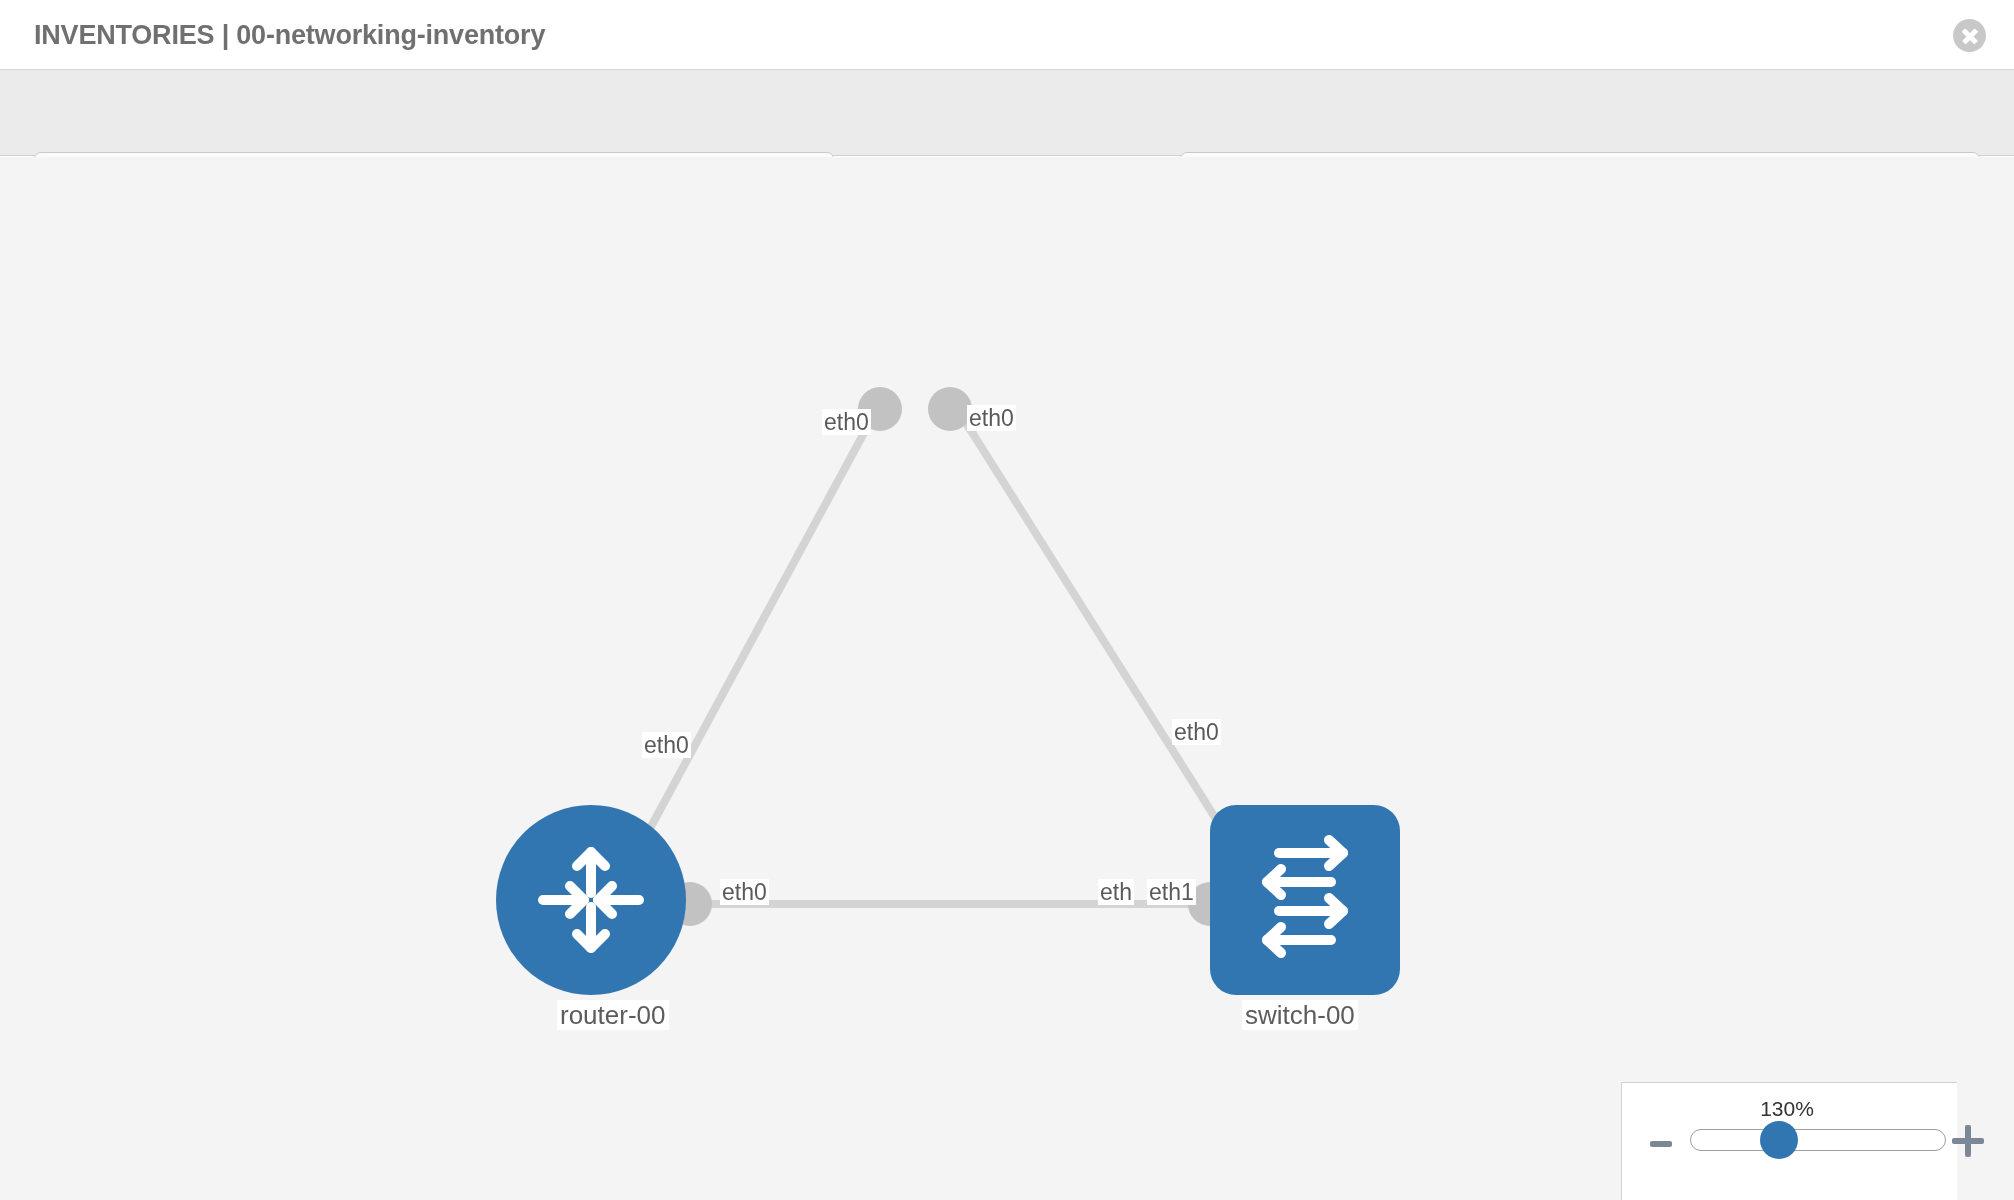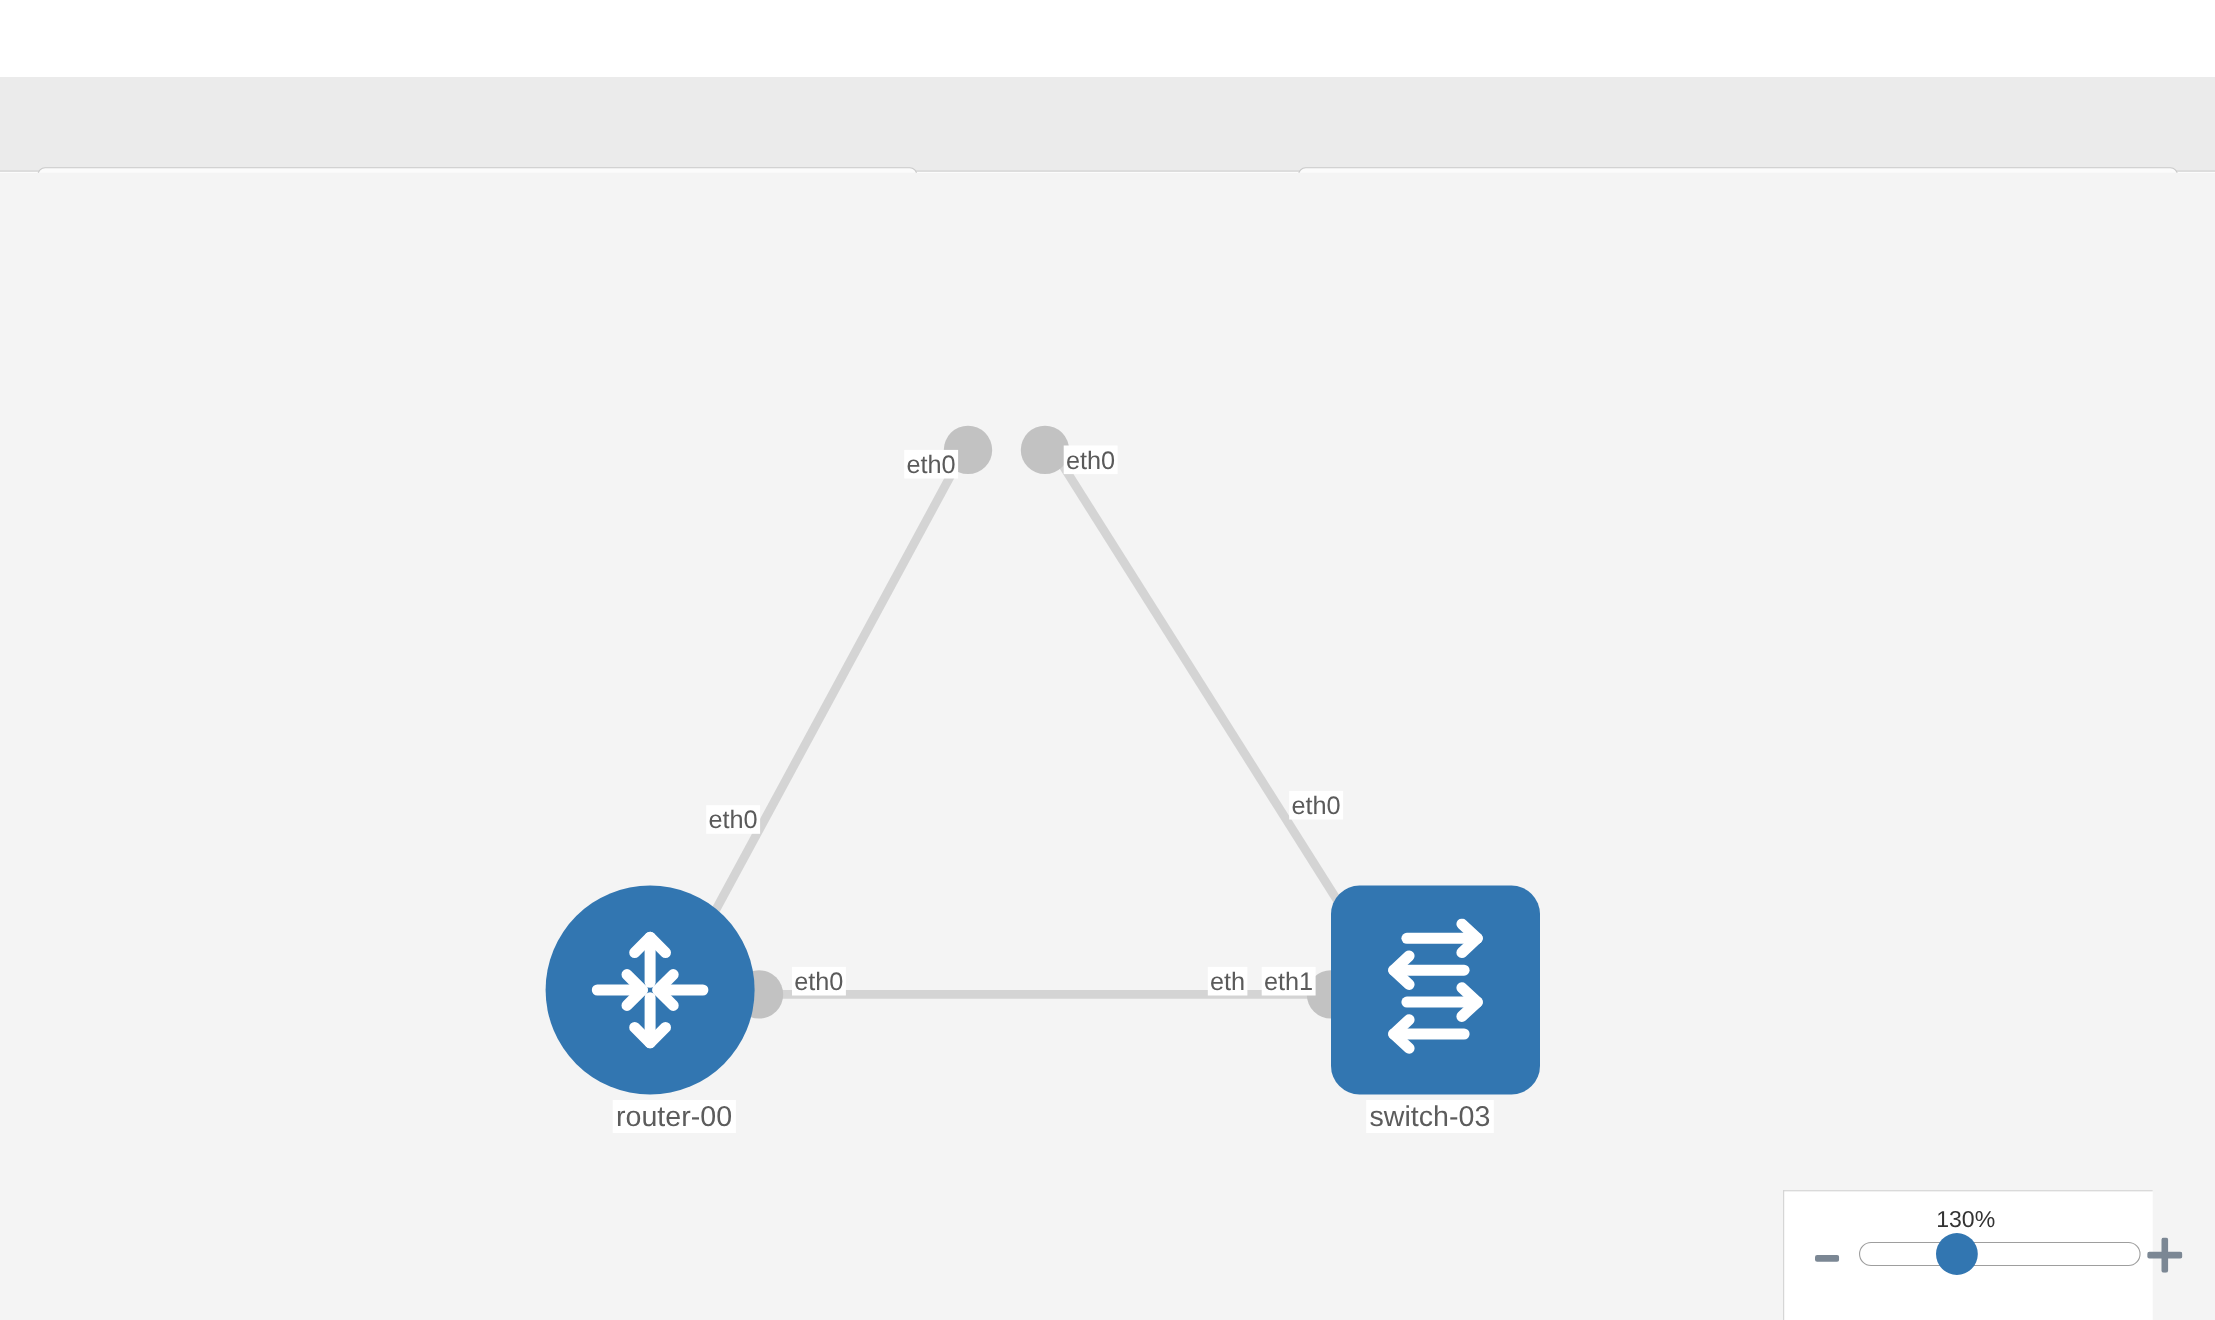--- a/index.html
+++ b/index.html
@@ -225,20 +225,28 @@
     border-radius: 50%;
     background: #3276b1;
     cursor: grab;
   }
 </style>
 </head>
 <body>
 
 <div id="app">
 
+  <div class="header">
+    <div class="header-title">INVENTORIES | 00-networking-inventory</div>
+
+    <button class="close-btn">
+      <span class="x1"></span>
+      <span class="x2"></span>
+    </button>
+  </div>
 
   <div class="toolbar">
 
     <div class="combo" id="actions-combo">
       <span class="combo-text">ACTIONS</span>
       <span class="combo-arrow"></span>
     </div>
 
     <div class="tool-icon" id="wrench-icon">
       <svg width="48" height="42" viewBox="0 0 48 42" aria-hidden="true">
@@ -316,21 +324,21 @@
           <line x1="88" y1="47" x2="24" y2="47"></line>
           <polyline points="38,34 24,47 38,60"></polyline>
 
           <line x1="36" y1="76" x2="100" y2="76"></line>
           <polyline points="86,63 100,76 86,89"></polyline>
 
           <line x1="88" y1="105" x2="24" y2="105"></line>
           <polyline points="38,92 24,105 38,118"></polyline>
         </g>
       </svg>
-      <div class="node-label">switch-03</div>
+      <div class="node-label">switch-00</div>
     </div>
 
     <div class="edge-label" style="left:822px; top:252px;">eth0</div>
 
     <div class="edge-label" style="left:967px; top:248px;">eth0</div>
 
     <div class="edge-label" style="left:642px; top:575px;">eth0</div>
 
     <div class="edge-label" style="left:1172px; top:562px;">eth0</div>
 

